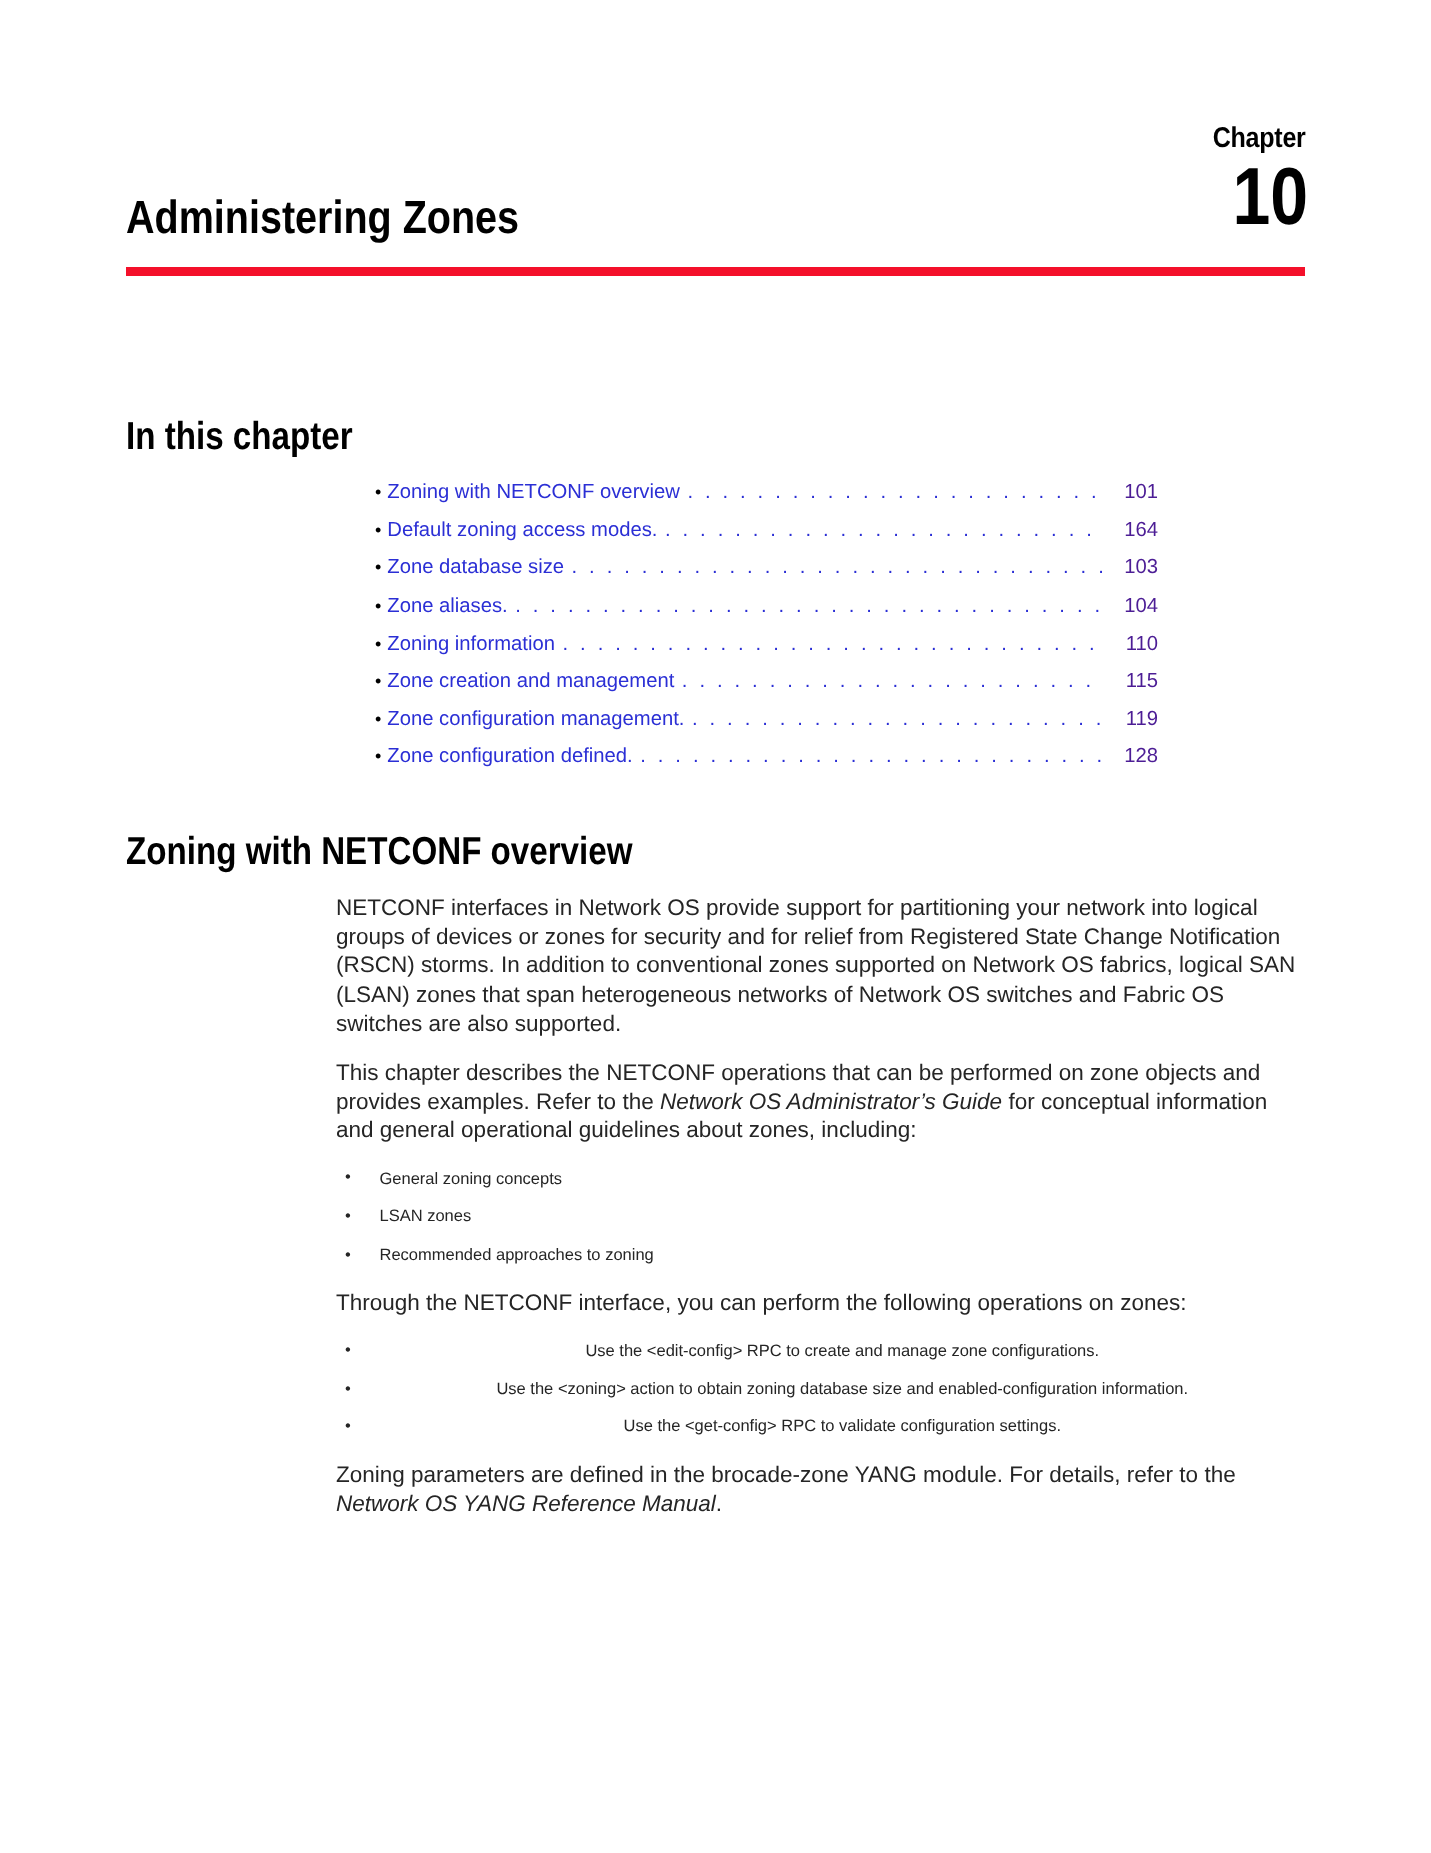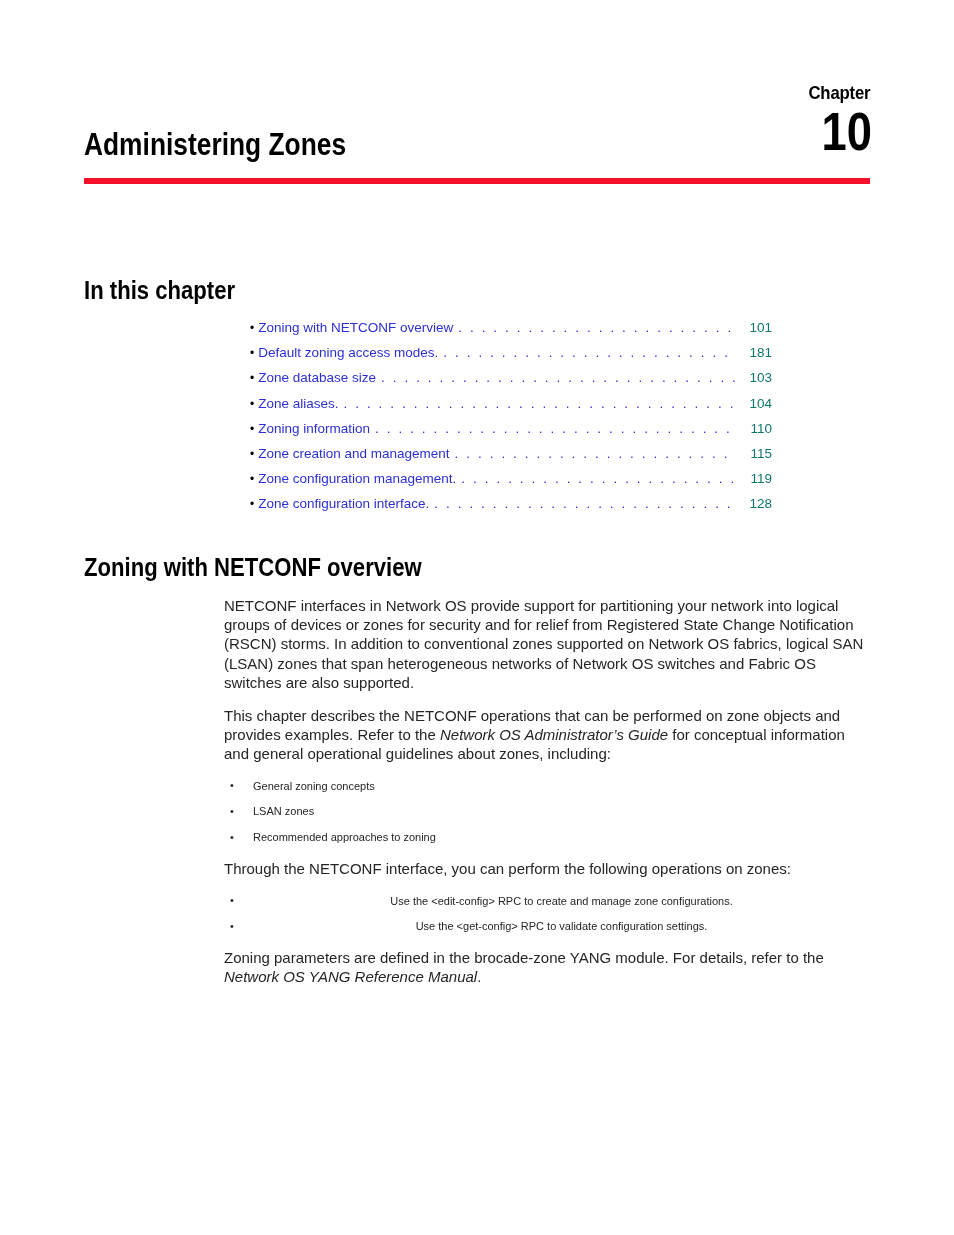--- a/index.html
+++ b/index.html
@@ -117,21 +117,21 @@
   .toc-leader {
     flex: 1 1 auto;
     overflow: hidden;
     white-space: nowrap;
     color: #2b2fd5;
     letter-spacing: 2.1px;
     margin: 0 3px 0 5px;
     font-size: 13.5px;
   }
   .toc-page {
-    color: #0f766e;
+    color: #4c1d95;
     width: 34px;
     text-align: right;
     flex: 0 0 auto;
   }
 
   
   .body-col {
     position: absolute;
     left: 224px;
     width: 646px;
@@ -190,21 +190,21 @@
       <span class="toc-bullet">•</span>
       <span class="toc-title">Zoning with NETCONF overview</span>
       <span class="toc-leader">. . . . . . . . . . . . . . . . . . . . . . . . . . . . . . . . . . . . . . . . . . . . . . . . . . . . . . . . . . . . . . . . . . . . . . . . . . . . . . . . . . . . . . . . . . .</span>
       <span class="toc-page">101</span>
     </div>
 
     <div class="toc-item">
       <span class="toc-bullet">•</span>
       <span class="toc-title">Default zoning access modes.</span>
       <span class="toc-leader">. . . . . . . . . . . . . . . . . . . . . . . . . . . . . . . . . . . . . . . . . . . . . . . . . . . . . . . . . . . . . . . . . . . . . . . . . . . . . . . . . . . . . . . . . . .</span>
-      <span class="toc-page">181</span>
+      <span class="toc-page">164</span>
     </div>
 
     <div class="toc-item">
       <span class="toc-bullet">•</span>
       <span class="toc-title">Zone database size</span>
       <span class="toc-leader">. . . . . . . . . . . . . . . . . . . . . . . . . . . . . . . . . . . . . . . . . . . . . . . . . . . . . . . . . . . . . . . . . . . . . . . . . . . . . . . . . . . . . . . . . . .</span>
       <span class="toc-page">103</span>
     </div>
 
     <div class="toc-item">
@@ -230,21 +230,21 @@
 
     <div class="toc-item">
       <span class="toc-bullet">•</span>
       <span class="toc-title">Zone configuration management.</span>
       <span class="toc-leader">. . . . . . . . . . . . . . . . . . . . . . . . . . . . . . . . . . . . . . . . . . . . . . . . . . . . . . . . . . . . . . . . . . . . . . . . . . . . . . . . . . . . . . . . . . .</span>
       <span class="toc-page">119</span>
     </div>
 
     <div class="toc-item">
       <span class="toc-bullet">•</span>
-      <span class="toc-title">Zone configuration interface.</span>
+      <span class="toc-title">Zone configuration defined.</span>
       <span class="toc-leader">. . . . . . . . . . . . . . . . . . . . . . . . . . . . . . . . . . . . . . . . . . . . . . . . . . . . . . . . . . . . . . . . . . . . . . . . . . . . . . . . . . . . . . . . . . .</span>
       <span class="toc-page">128</span>
     </div>
 
   </div>
 
   <div class="h1-heading" id="zoning-overview-heading">Zoning with NETCONF overview</div>
 
   <div class="body-col">
 
@@ -255,20 +255,21 @@
     <ul class="doc-list">
       <li>General zoning concepts</li>
       <li>LSAN zones</li>
       <li>Recommended approaches to zoning</li>
     </ul>
 
     <p class="para tight">Through the NETCONF interface, you can perform the following operations on zones:</p>
 
     <ul class="doc-list spaced">
       <li>Use the &lt;edit-config&gt; RPC to create and manage zone configurations.</li>
+      <li>Use the &lt;zoning&gt; action to obtain zoning database size and enabled-configuration information.</li>
       <li>Use the &lt;get-config&gt; RPC to validate configuration settings.</li>
     </ul>
 
     <p class="para"><span>Zoning parameters are defined in the brocade-zone YANG module. For details, refer to the </span><em>Network OS YANG Reference Manual</em><span>.</span></p>
 
   </div>
 
 </div>
 
 </body></html>

